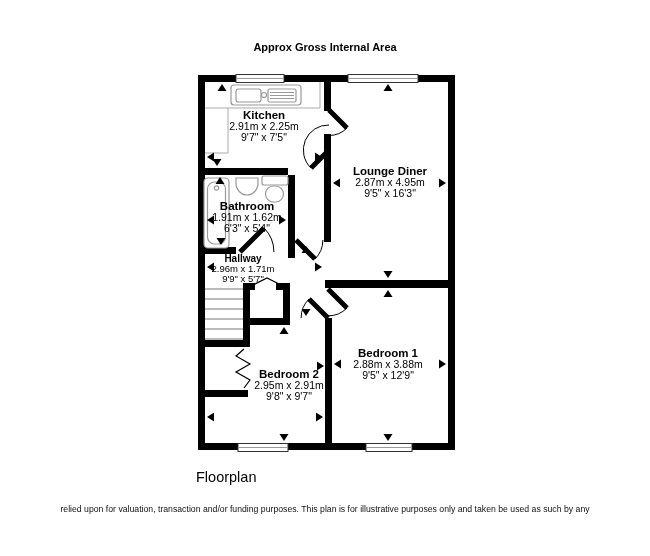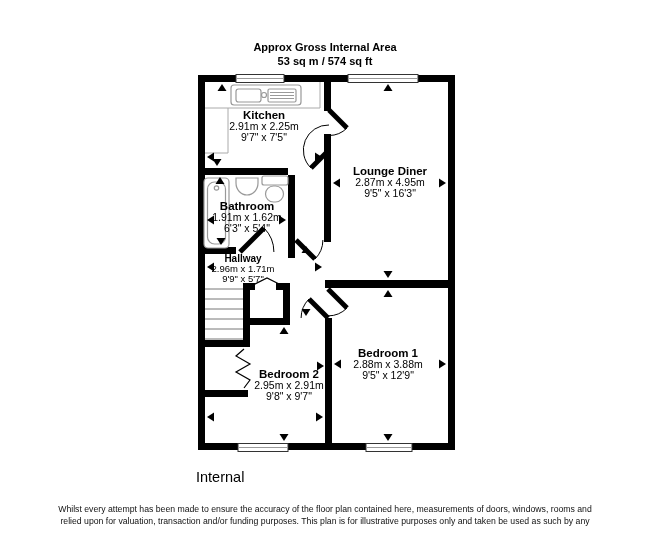--- a/index.html
+++ b/index.html
@@ -24,21 +24,20 @@
   .rname{font-family:"Liberation Sans",sans-serif;font-size:11.5px;font-weight:bold;text-anchor:middle;}
   .rdim{font-family:"Liberation Sans",sans-serif;font-size:10.5px;text-anchor:middle;}
   .rname-sm{font-family:"Liberation Sans",sans-serif;font-size:10px;font-weight:bold;text-anchor:middle;}
   .rdim-sm{font-family:"Liberation Sans",sans-serif;font-size:9.5px;text-anchor:middle;}
 </style>
 </head>
 <body>
 
 <div class="header">
   <span>Approx Gross Internal Area</span>
-  <span>53 sq m / 574 sq ft</span>
 </div>
 
 <svg width="650" height="556" viewBox="0 0 650 556">
 
   <g>
     <rect class="wall" x="198" y="75" width="257" height="7"></rect>
     <rect class="wall" x="198" y="443" width="257" height="7"></rect>
     <rect class="wall" x="198" y="75" width="7" height="375"></rect>
     <rect class="wall" x="448" y="75" width="7" height="375"></rect>
     <rect class="wall" x="324" y="82" width="7" height="29"></rect>
@@ -204,18 +203,17 @@
     <text class="rdim" x="388" y="368">2.88m x 3.88m</text>
     <text class="rdim" x="388" y="379">9'5" x 12'9"</text>
   </g>
   <g>
     <text class="rname" x="289" y="378">Bedroom 2</text>
     <text class="rdim" x="289" y="389">2.95m x 2.91m</text>
     <text class="rdim" x="289" y="400">9'8" x 9'7"</text>
   </g>
 </svg>
 
-<div class="caption">Internal</div>
+<div class="caption">Floorplan</div>
 
 <div class="disclaimer">
-  <span>Whilst every attempt has been made to ensure the accuracy of the floor plan contained here, measurements of doors, windows, rooms and</span>
   <span>relied upon for valuation, transaction and/or funding purposes. This plan is for illustrative purposes only and taken be used as such by any</span>
 </div>
 
 </body></html>

